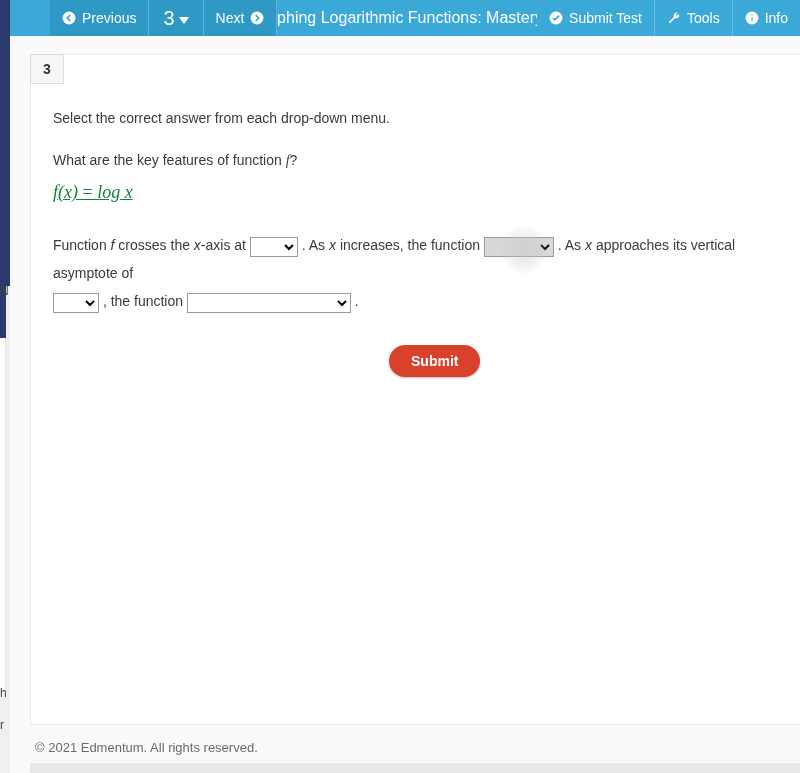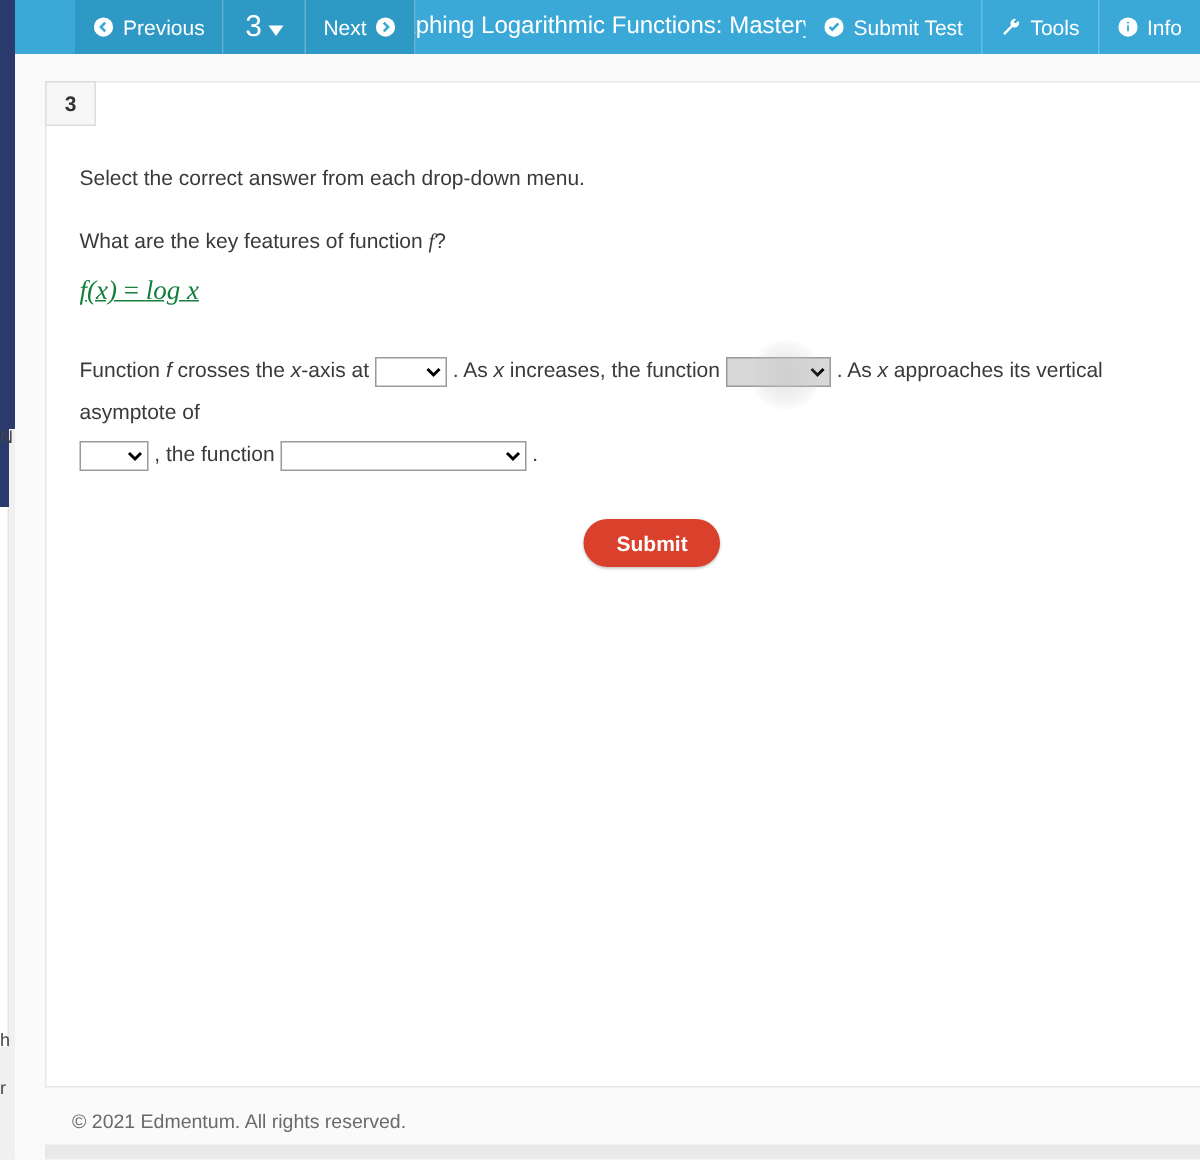--- a/index.html
+++ b/index.html
@@ -38,21 +38,21 @@
   select.ans.long { width: 164px; }
 
   .reset-btn { display:inline-flex; align-items:center; justify-content:center; background:#d9412c; color:#fff; border:none; border-radius:18px; padding: 8px 22px; font-size:14px; font-weight:600; cursor:pointer; box-shadow: 0 1px 2px rgba(0,0,0,0.25);}
   .reset-wrap { text-align:left; margin-top: 30px; margin-left: 336px;}
 
   .dropdown-popup { position:absolute; left: 478px; top: 220px; width: 80px; background:#fff; border:1px solid #b0b0b0; box-shadow: 2px 4px 10px rgba(0,0,0,0.3); z-index:30;}
   .dropdown-popup .opt { padding: 6px 10px; font-size:13px; color:#333; cursor:pointer;}
   .dropdown-popup .opt.blank { height: 26px; background:#1e90ff; }
   .click-halo { position:absolute; left:490px; top:190px; width:48px; height:48px; border-radius:50%; background: radial-gradient(circle, rgba(200,200,200,0.55) 0%, rgba(200,200,200,0.15) 60%, rgba(200,200,200,0) 72%); z-index:25; pointer-events:none;}
 
-  .footer { position:absolute; left:36px; right:0; bottom:12px; height:28px; display:flex; align-items:center; font-size:13px; color:#6a6a6a; padding-left: 2px;}
+  .footer { position:absolute; left:23px; right:0; bottom:12px; height:28px; display:flex; align-items:center; font-size:13px; color:#6a6a6a; padding-left: 2px;}
   .bottom-strip { position:absolute; left:20px; right:0; bottom:0; height:10px; background:#e9e9e9;}
 </style>
 </head>
 <body>
 
 <div class="edge top"></div>
 <div class="edge bottom"></div>
 <div class="edge white"></div>
 <span class="side-letter side-n">N</span>
 <span class="side-letter side-h">h</span>

